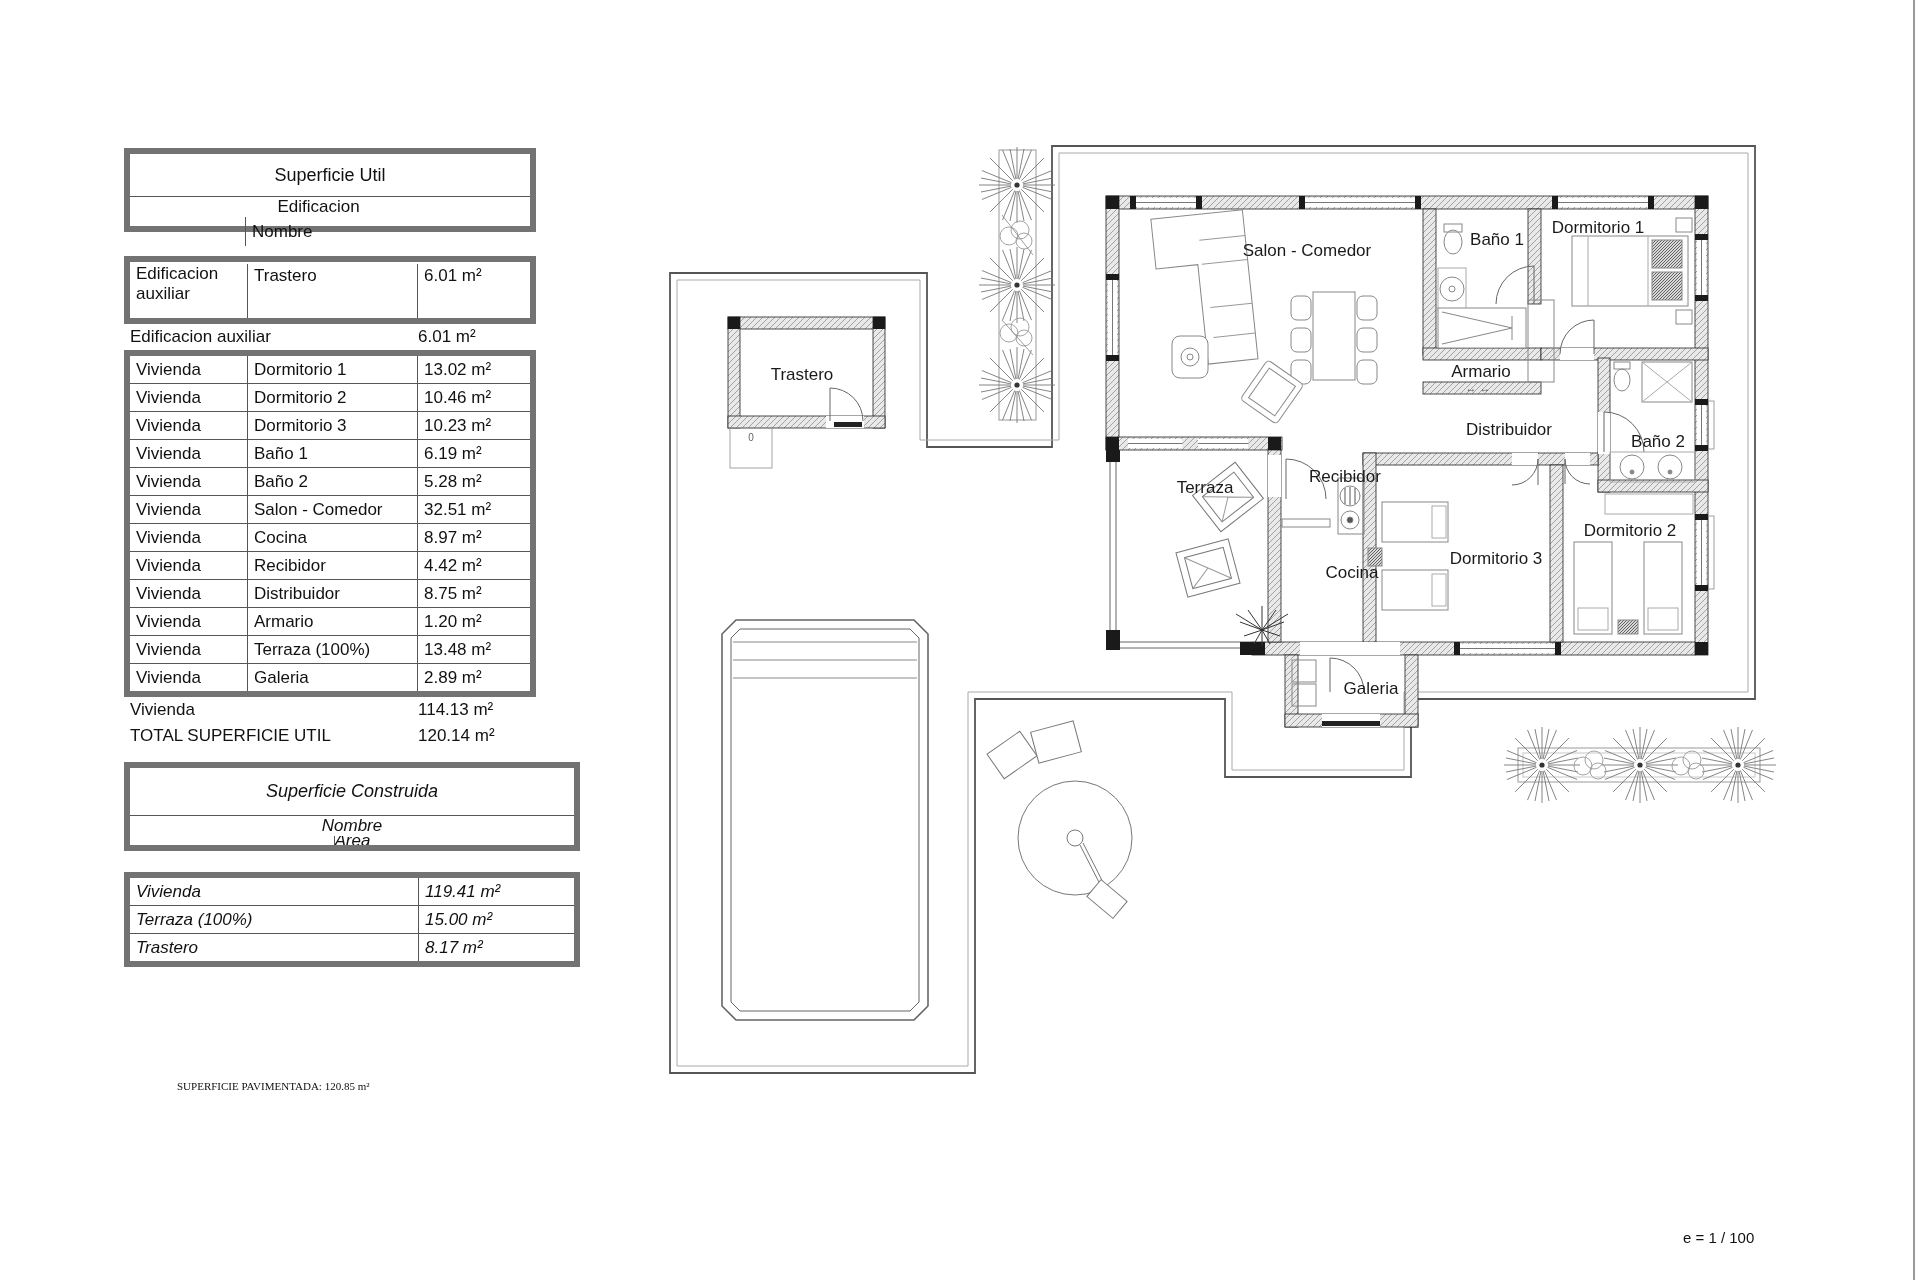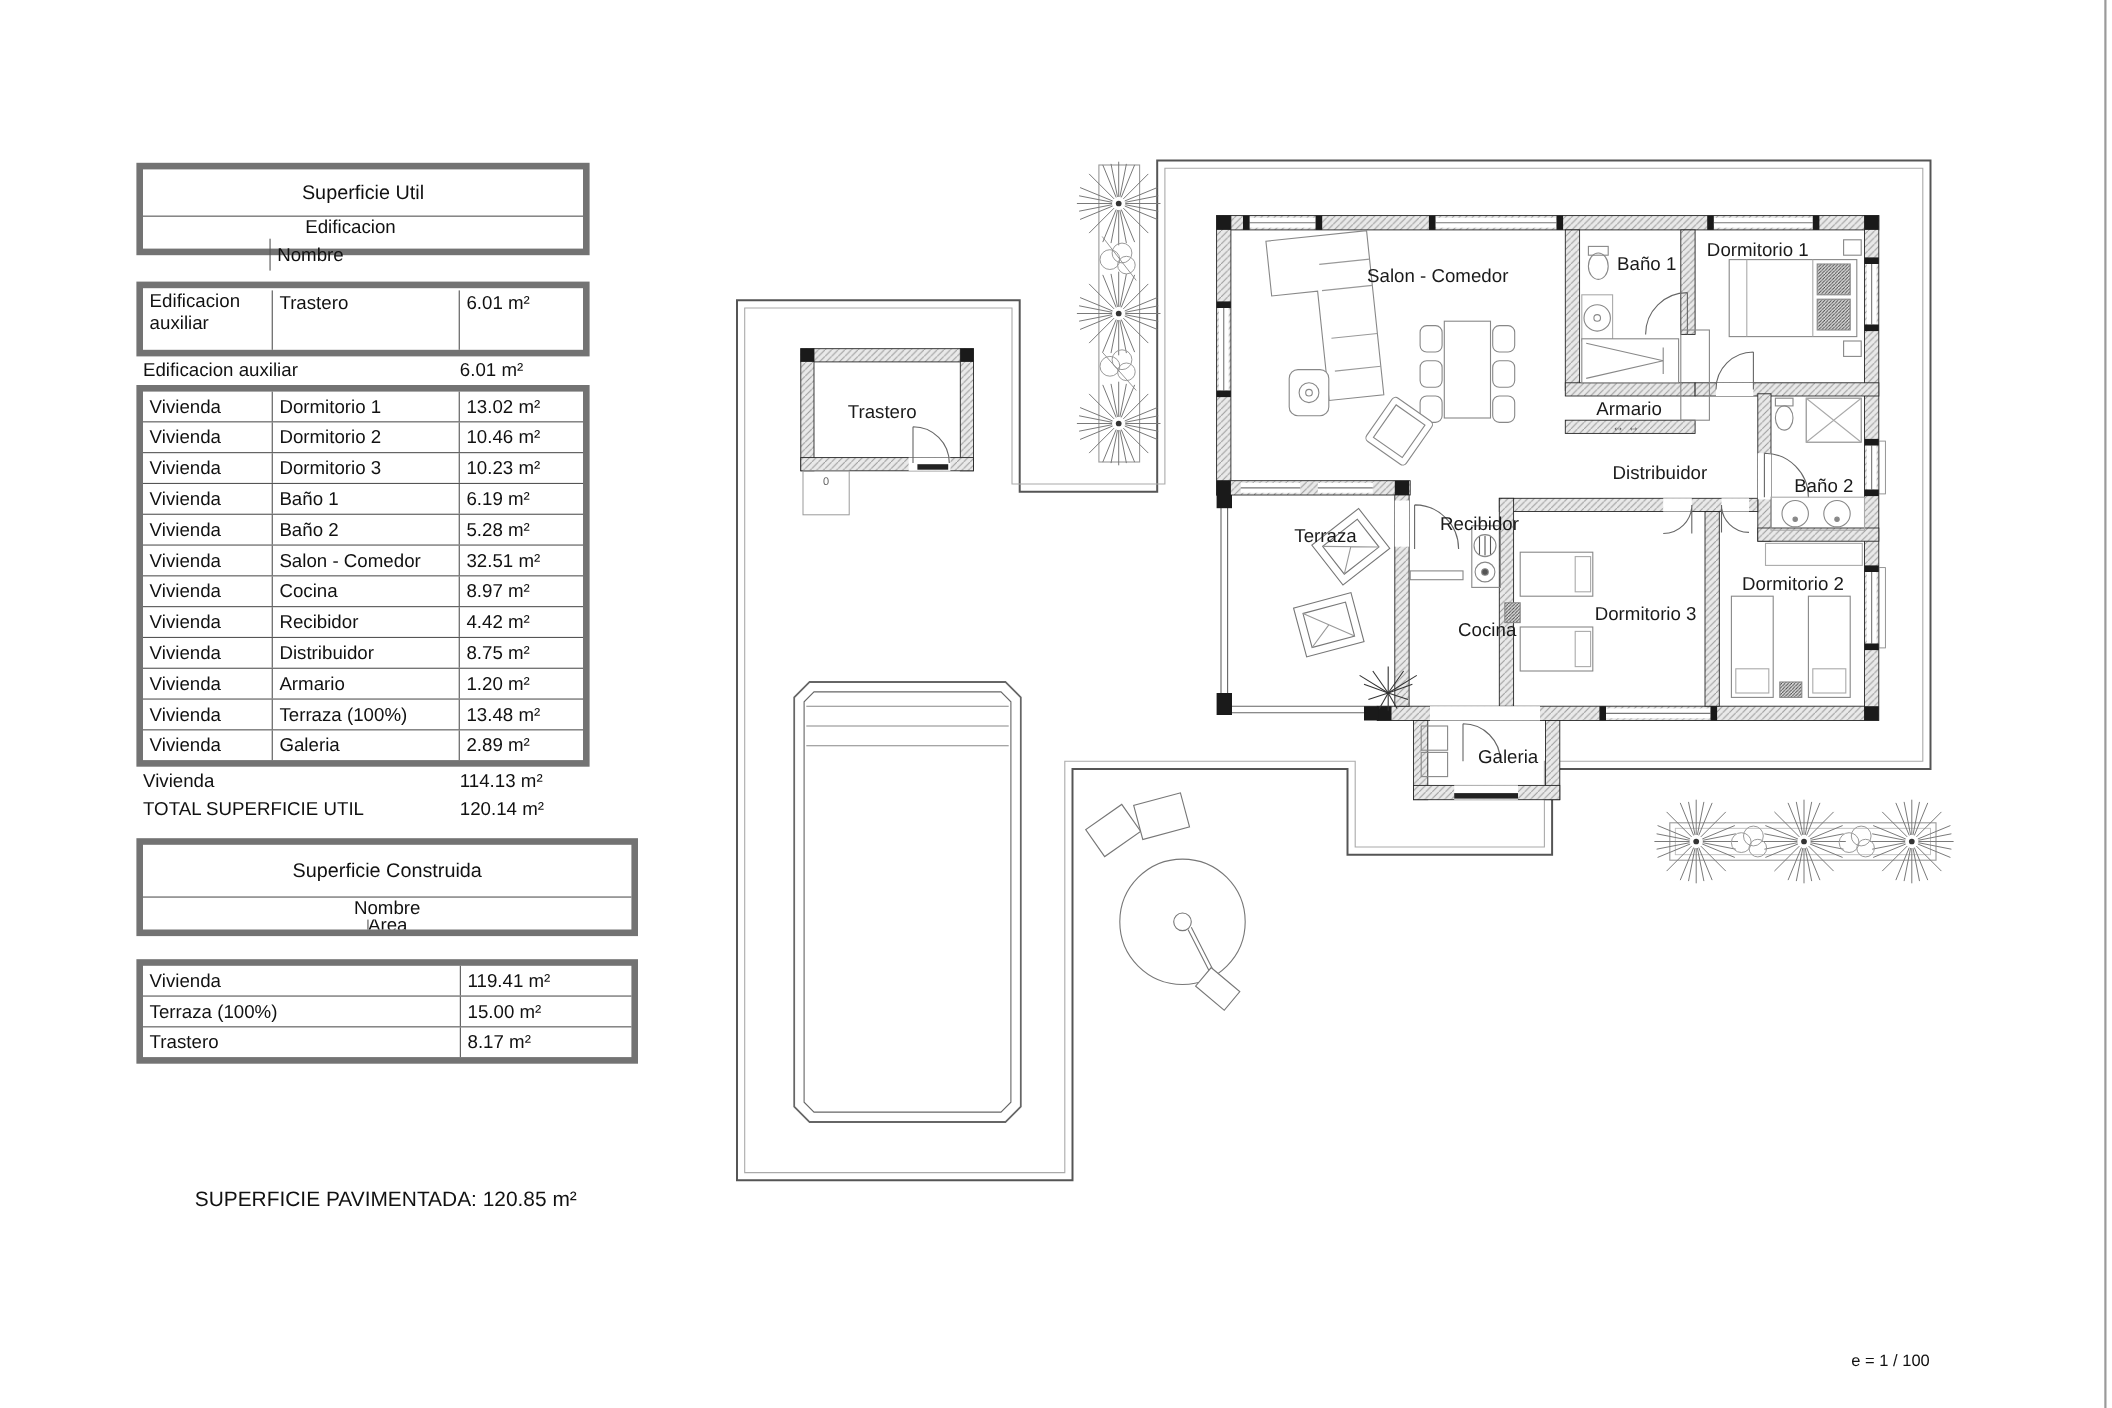--- a/index.html
+++ b/index.html
@@ -21,21 +21,21 @@
   .w1{width:288px;flex:none;}
   .w2{flex:1;}
   .cen{text-align:center;padding-left:0;}
   .c2,.c3,.w2{border-left:1px solid #555;height:100%;display:flex;align-items:center;}
   .drow.tall .c2,.drow.tall .c3{align-items:flex-start;padding-top:2px;}
   .hrow .c2,.hrow .c3{align-items:center;}
   .freerow{display:flex;height:26px;align-items:center;padding-left:6px;}
   .fr1{width:282px;flex:none;}
   .fr2{flex:1;padding-left:6px;}
   .gap{border:none;}
-  #paved-note{position:absolute;left:177px;top:1080px;font-size:19px;}
+  #paved-note{position:absolute;left:177px;top:1080px;font-size:11px;font-family:Liberation Serif, serif;}
   #scale-note{position:absolute;left:1683px;top:1229px;font-size:15px;}
   #sheet-edge{position:absolute;left:1913px;top:0;width:2px;height:1280px;background:#9a9a9a;}
 </style>
 </head>
 <body>
 
 <div id="sheet">
 
 <svg width="1920" height="1280" viewBox="0 0 1920 1280" style="position:absolute;left:0;top:0;">
   <defs>
@@ -440,21 +440,21 @@
   <div class="freerow">
     <span class="fr1">Vivienda</span>
     <span class="fr2">114.13 m²</span>
   </div>
   <div class="freerow">
     <span class="fr1">TOTAL SUPERFICIE UTIL</span>
     <span class="fr2">120.14 m²</span>
   </div>
 </div>
 
-<div class="tbl" style="left:124px;top:762px;width:456px;">
+<div class="tbl" style="left:124px;top:762px;width:456px;font-style:italic;">
   <div class="box">
     <div class="title2">Superficie Construida</div>
     <div class="hrow">
       <div class="c w1 cen" style="display:block;">Nombre</div>
       <div class="c w2 cen" style="justify-content:center;padding-left:0;">Área</div>
     </div>
   </div>
   <div class="gap" style="height:21px;"></div>
   <div class="box">
     <div class="drow" style="border-top:none;">

